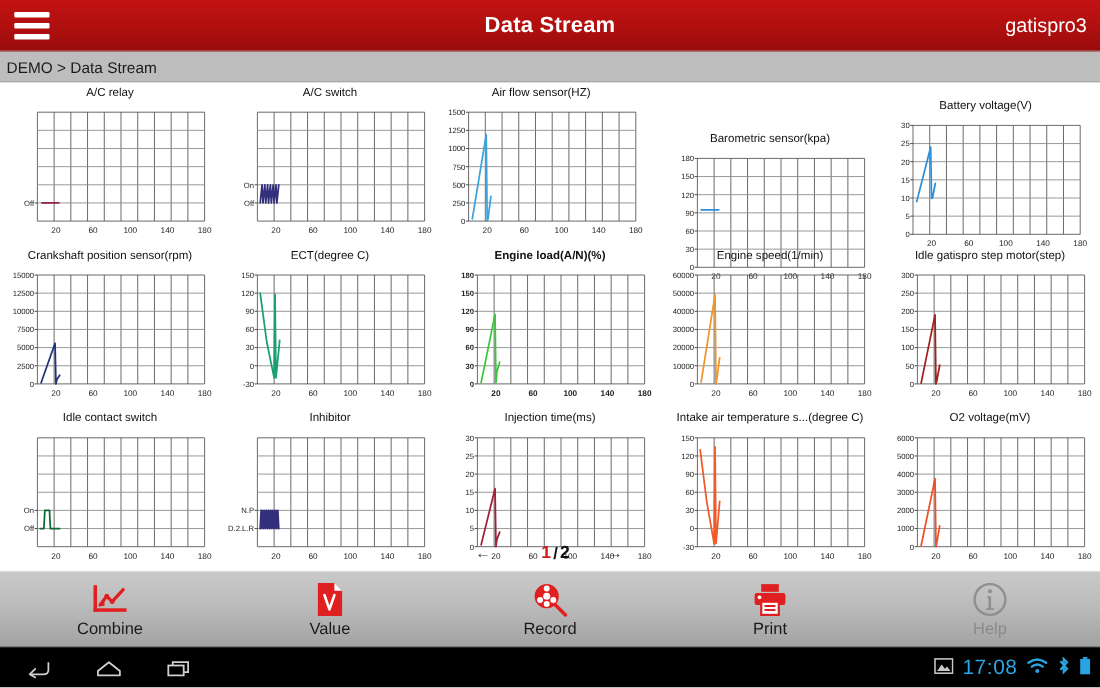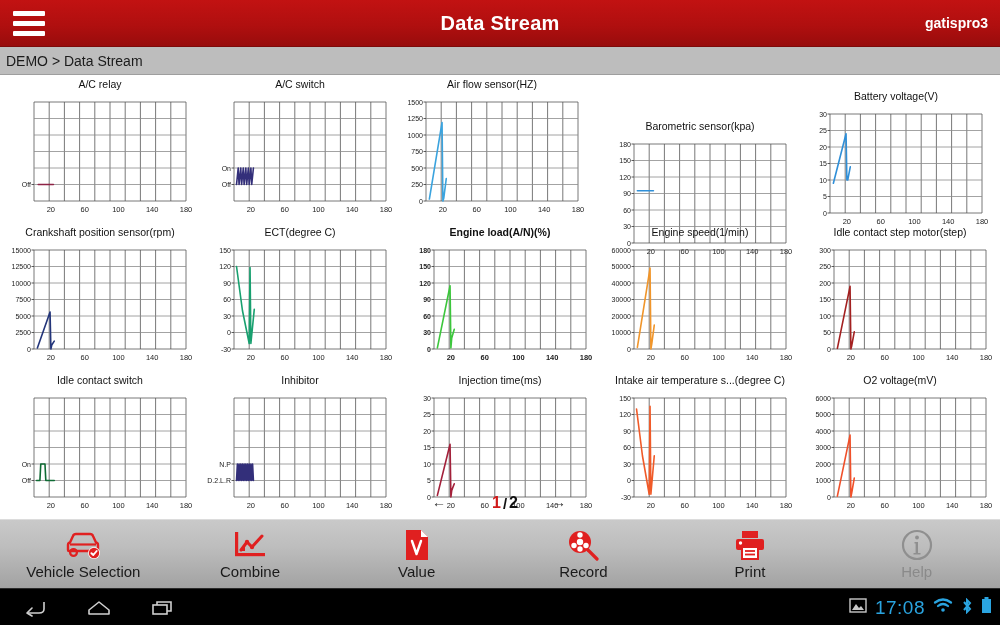--- a/index.html
+++ b/index.html
@@ -24,21 +24,21 @@
   }
   .hamburger span { display: block; height: 5px; background: #fff; border-radius: 1px; }
   .title-text {
     position: absolute; left: 0; top: 0; width: 1000px; height: 47px;
     line-height: 47px; text-align: center;
     color: #fff; font-size: 20px; font-weight: bold;
     letter-spacing: .2px; pointer-events: none;
   }
   .user-text {
     position: absolute; right: 12px; top: 0; height: 47px; line-height: 47px;
-    color: #fff; font-size: 14px; font-weight: bold;
+    color: #fff; font-size: 18px; font-weight: normal;
   }
 
   
   .breadcrumb {
     position: absolute; top: 47px; left: 0; width: 1000px; height: 28px;
     background: #bdbdbd; border-bottom: 1px solid #9e9e9e;
     line-height: 28px; padding-left: 6px;
     font-size: 14px; color: #1b1b1b;
   }
 
@@ -498,21 +498,21 @@
               <text x="50.888888888888886" y="118" text-anchor="middle" font-size="7.5" font-family="&quot;Liberation Sans&quot;, sans-serif" fill="#222">20</text>
               <text x="84.66666666666666" y="118" text-anchor="middle" font-size="7.5" font-family="&quot;Liberation Sans&quot;, sans-serif" fill="#222">60</text>
               <text x="118.44444444444444" y="118" text-anchor="middle" font-size="7.5" font-family="&quot;Liberation Sans&quot;, sans-serif" fill="#222">100</text>
               <text x="152.22222222222223" y="118" text-anchor="middle" font-size="7.5" font-family="&quot;Liberation Sans&quot;, sans-serif" fill="#222">140</text>
               <text x="186" y="118" text-anchor="middle" font-size="7.5" font-family="&quot;Liberation Sans&quot;, sans-serif" fill="#222">180</text>
               <polyline points="37.38,105.35 50.04,26.15 50.89,107.00 51.73,102.05 54.27,83.08" fill="none" stroke="#f0952a" stroke-width="1.6" stroke-linejoin="round" stroke-linecap="round"></polyline>
             </svg>
           </div>
         </div>
         <div class="chart-cell" style="left: 800px;">
-          <div class="chart-title">Idle contact step motor(step)</div>
+          <div class="chart-title">Idle gatispro step motor(step)</div>
           <div class="plot-wrap">
             <svg class="plot-svg" width="200" height="129" viewBox="0 0 200 129">
               <line x1="34" x2="34" y1="8" y2="107" stroke="#555" stroke-width="0.8"></line>
               <line x1="49.2" x2="49.2" y1="8" y2="107" stroke="#555" stroke-width="0.8"></line>
               <line x1="64.4" x2="64.4" y1="8" y2="107" stroke="#555" stroke-width="0.8"></line>
               <line x1="79.6" x2="79.6" y1="8" y2="107" stroke="#555" stroke-width="0.8"></line>
               <line x1="94.8" x2="94.8" y1="8" y2="107" stroke="#555" stroke-width="0.8"></line>
               <line x1="110" x2="110" y1="8" y2="107" stroke="#555" stroke-width="0.8"></line>
               <line x1="125.2" x2="125.2" y1="8" y2="107" stroke="#555" stroke-width="0.8"></line>
               <line x1="140.4" x2="140.4" y1="8" y2="107" stroke="#555" stroke-width="0.8"></line>
@@ -761,34 +761,20 @@
 
   <div class="pager-arrow-left">←</div>
   <div class="pager">
     <span class="cur">1</span>
     <span class="sep">/</span>
     <span class="tot">2</span>
   </div>
   <div class="pager-arrow-right">→</div>
 
   <div class="toolbar" id="toolbar">
-      <div class="tb-item">
-        <div class="tb-icon">
-          <svg width="40" height="30" viewBox="0 0 40 30">
-            <path d="M5 20 L5 15 Q5 13 7 12.5 L10 6 Q10.7 4 13 4 L27 4 Q29.3 4 30 6 L33 12.5 Q35 13 35 15 L35 20 Q35 21 34 21 L6 21 Q5 21 5 20 Z" fill="none" stroke="#e02020" stroke-width="2.4" stroke-linejoin="round"></path>
-            <line x1="7" y1="14.5" x2="33" y2="14.5" stroke="#e02020" stroke-width="2.2"></line>
-            <circle cx="10.5" cy="22.5" r="3.4" fill="none" stroke="#e02020" stroke-width="2.3"></circle>
-            <circle cx="29.5" cy="22.5" r="3.4" fill="none" stroke="#e02020" stroke-width="2.3"></circle>
-            <circle cx="31" cy="23" r="6" fill="#ffffff"></circle>
-            <circle cx="31" cy="23" r="5.2" fill="#e02020"></circle>
-            <path d="M28.4 23.2 L30.3 25 L33.7 21" fill="none" stroke="#fff" stroke-width="1.9" stroke-linecap="round" stroke-linejoin="round"></path>
-          </svg>
-        </div>
-        <div class="tb-label">Vehicle Selection</div>
-      </div>
       <div class="tb-item">
         <div class="tb-icon">
           <svg width="34" height="30" viewBox="0 0 34 30">
             <rect x="2" y="2" width="3.2" height="24" fill="#e02020"></rect>
             <rect x="2" y="23" width="30" height="3.2" fill="#e02020"></rect>
             <path d="M8 20 L14 12 L19 17 L29 6" fill="none" stroke="#e02020" stroke-width="3" stroke-linejoin="round" stroke-linecap="round"></path>
             <circle cx="14" cy="12" r="2.2" fill="#e02020"></circle>
             <circle cx="19" cy="17" r="2.2" fill="#e02020"></circle>
             <path d="M7 21 L12 15 L12 21 Z" fill="#e02020"></path>
           </svg>

